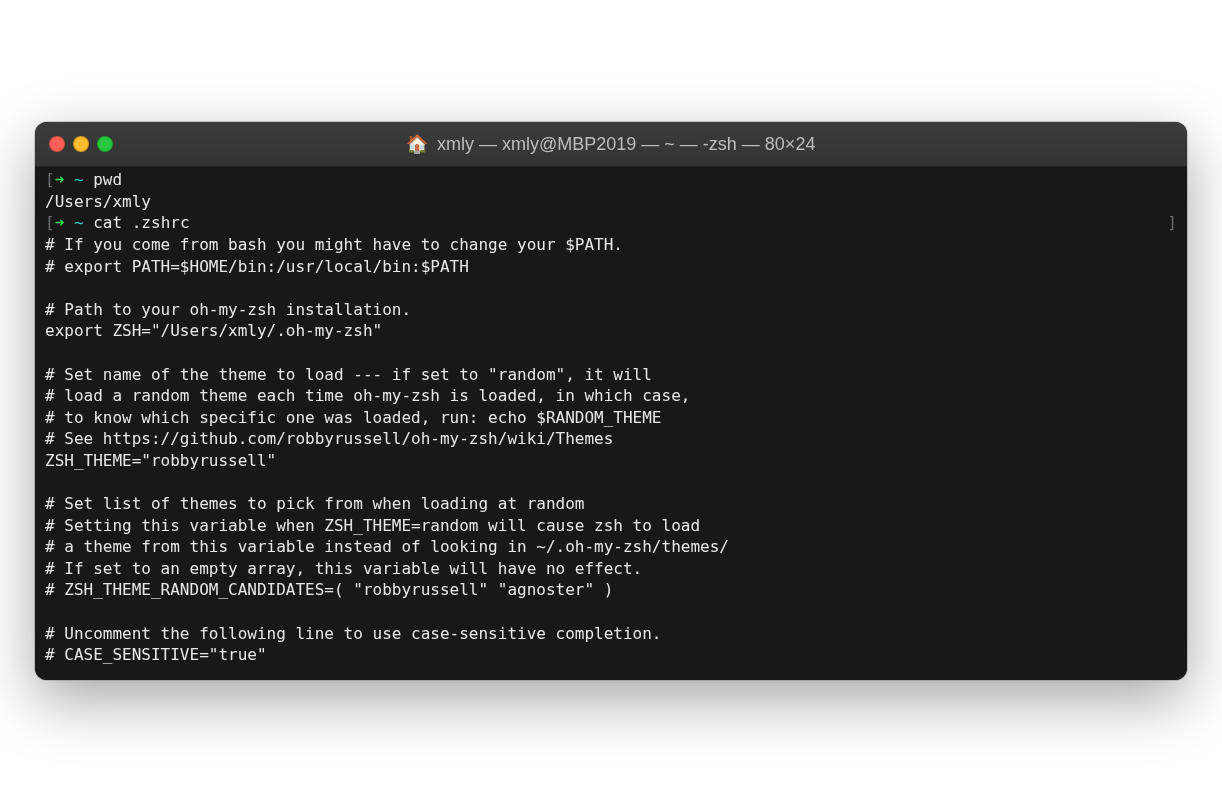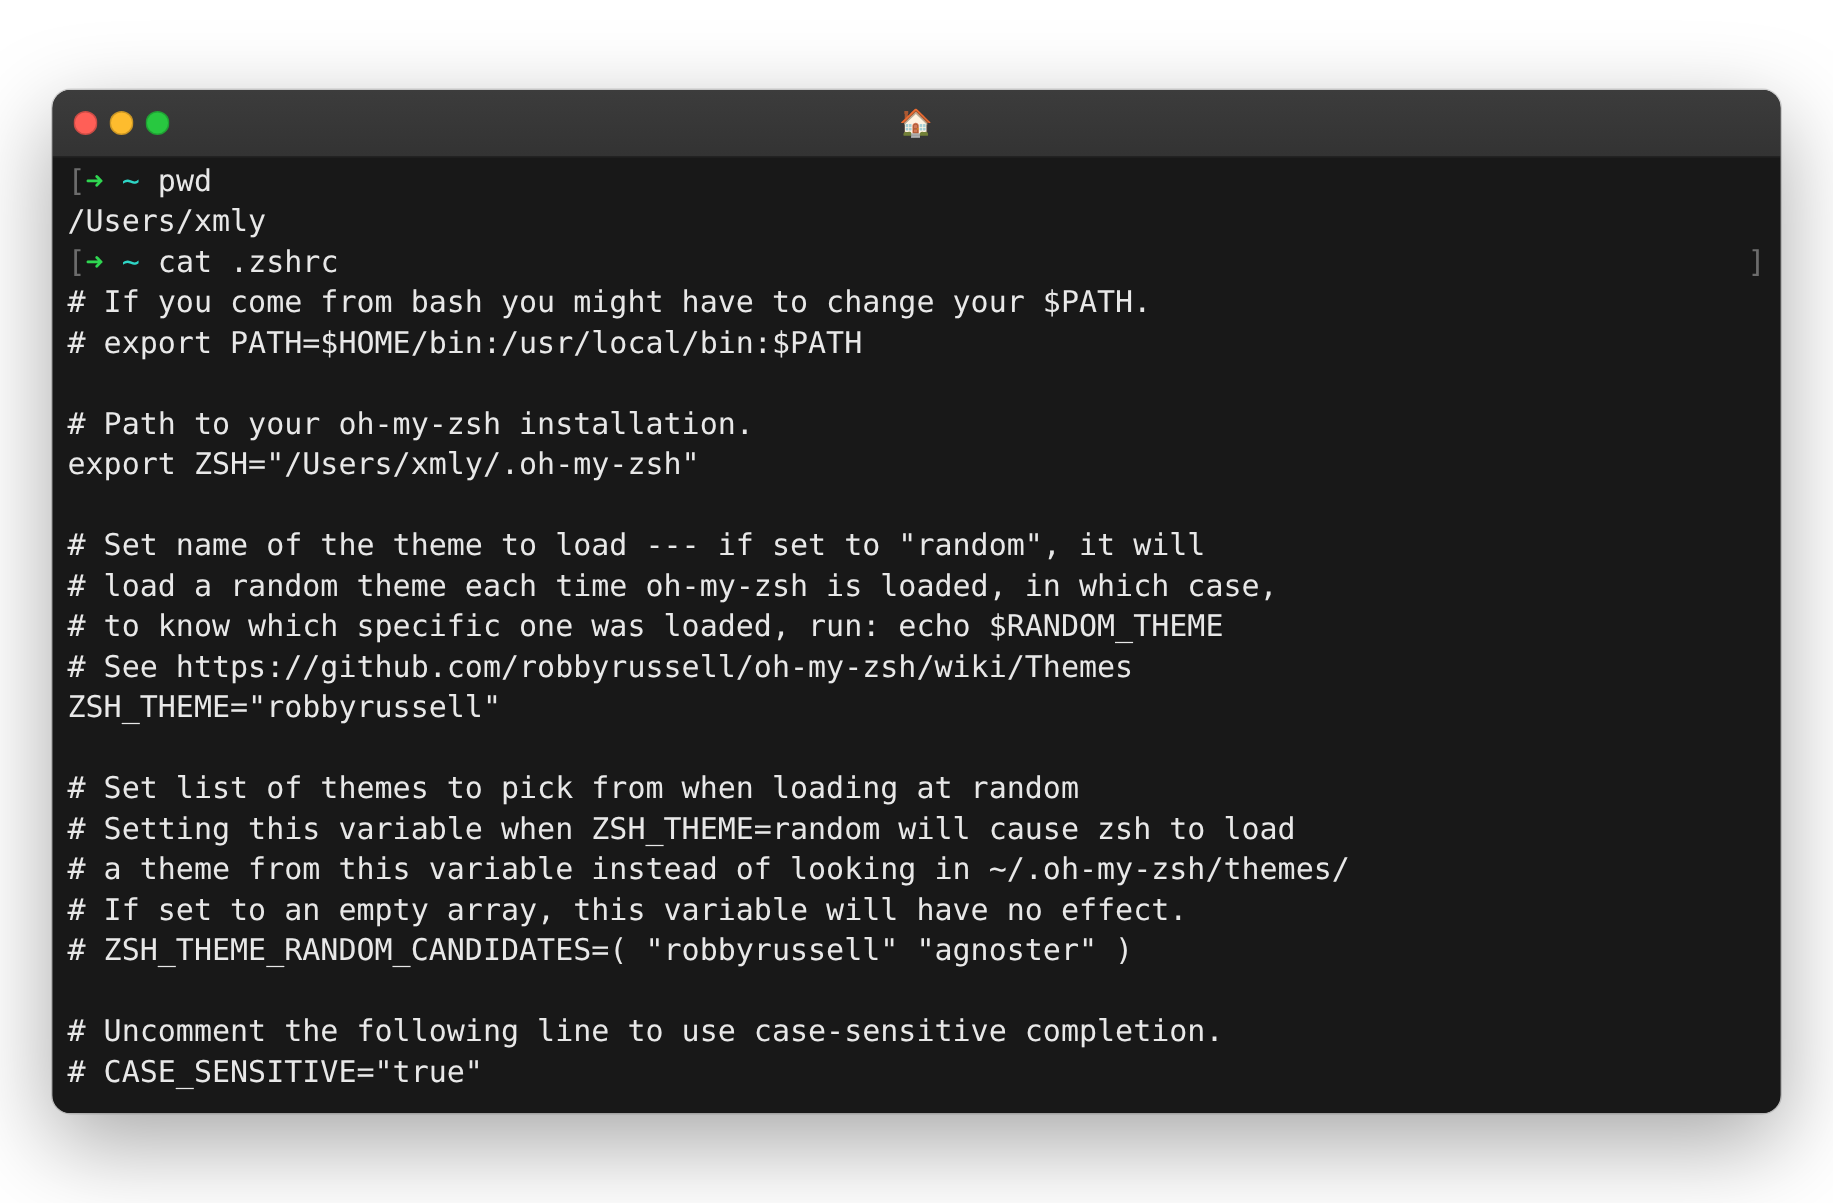--- a/index.html
+++ b/index.html
@@ -52,21 +52,21 @@
     display: flex;
     align-items: center;
     justify-content: center;
     gap: 8px;
     white-space: nowrap;
     pointer-events: none;
   }
   .terminal-body {
     background: #181818;
     color: #e8e8e8;
-    font-size: 20px;
+    font-size: 16px;
     line-height: 1.35;
     padding: 2px 10px 14px 10px;
     white-space: pre;
   }
   .line { display: block; min-height: 1.35em; }
   .prompt-bracket { color: #6c6c6c; }
   .prompt-arrow   { color: #2fd651; font-weight: bold; }
   .prompt-tilde   { color: #2ed6c6; }
   .dark-right     { color: #6c6c6c; float: right; }
 </style>
@@ -75,17 +75,18 @@
 
 <div class="window-wrapper">
   <div class="titlebar">
     <div class="traffic-lights">
       <div class="tl tl-close"></div>
       <div class="tl tl-min"></div>
       <div class="tl tl-zoom"></div>
     </div>
     <div class="title-center">
       <span>🏠</span>
+      <span>xmly — xmly@MBP2019 — ~ — -zsh — 80×24</span>
     </div>
   </div>
 
   <div class="terminal-body" id="term"><span class="line"><span class="prompt-bracket">[</span><span class="prompt-arrow">➜</span> <span class="prompt-tilde">~</span> <span>pwd</span></span><span class="line">/Users/xmly</span><span class="line"><span class="prompt-bracket">[</span><span class="prompt-arrow">➜</span> <span class="prompt-tilde">~</span> <span>cat .zshrc</span><span class="dark-right">]</span></span><span class="line"># If you come from bash you might have to change your $PATH.</span><span class="line"># export PATH=$HOME/bin:/usr/local/bin:$PATH</span><span class="line">&nbsp;</span><span class="line"># Path to your oh-my-zsh installation.</span><span class="line">export ZSH="/Users/xmly/.oh-my-zsh"</span><span class="line">&nbsp;</span><span class="line"># Set name of the theme to load --- if set to "random", it will</span><span class="line"># load a random theme each time oh-my-zsh is loaded, in which case,</span><span class="line"># to know which specific one was loaded, run: echo $RANDOM_THEME</span><span class="line"># See https://github.com/robbyrussell/oh-my-zsh/wiki/Themes</span><span class="line">ZSH_THEME="robbyrussell"</span><span class="line">&nbsp;</span><span class="line"># Set list of themes to pick from when loading at random</span><span class="line"># Setting this variable when ZSH_THEME=random will cause zsh to load</span><span class="line"># a theme from this variable instead of looking in ~/.oh-my-zsh/themes/</span><span class="line"># If set to an empty array, this variable will have no effect.</span><span class="line"># ZSH_THEME_RANDOM_CANDIDATES=( "robbyrussell" "agnoster" )</span><span class="line">&nbsp;</span><span class="line"># Uncomment the following line to use case-sensitive completion.</span><span class="line"># CASE_SENSITIVE="true"</span></div>
 </div>
 
 </body></html>

